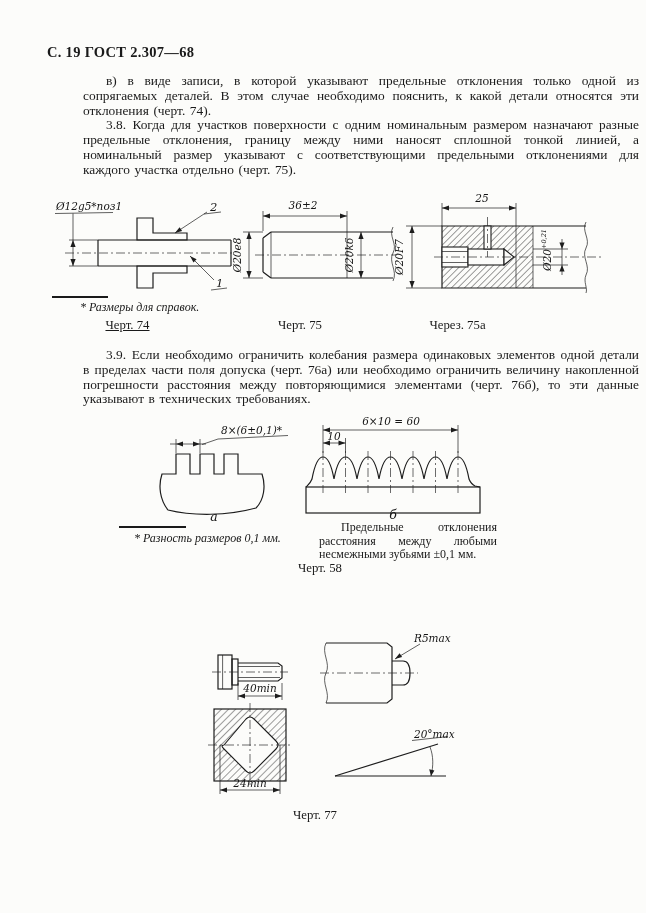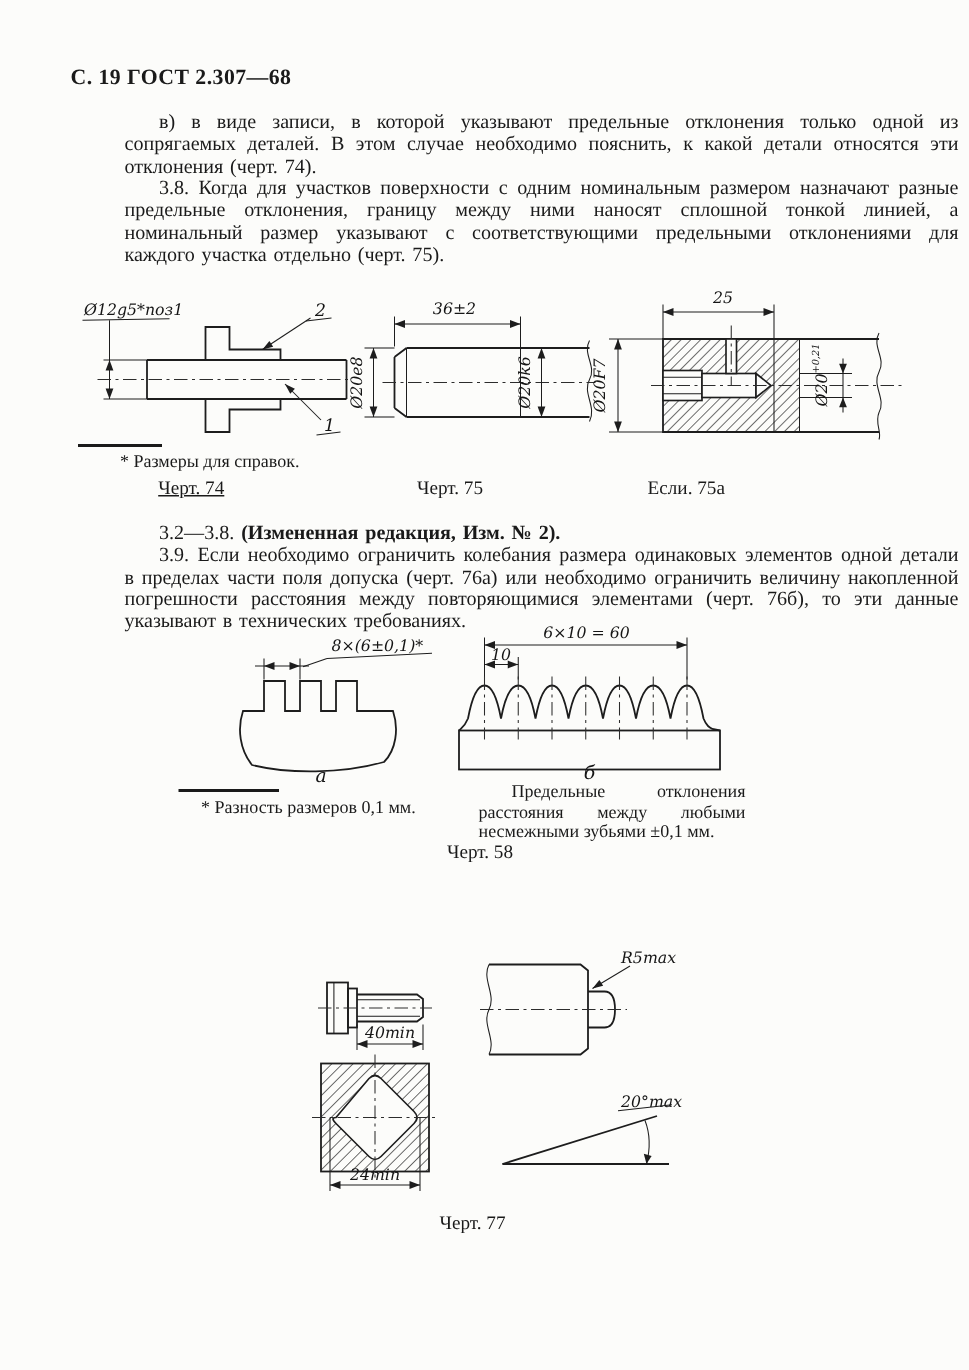--- a/index.html
+++ b/index.html
@@ -2,21 +2,21 @@
 <html><head>
 <meta charset="utf-8">
 <style>
   html,body{margin:0;padding:0;}
   .page{position:relative;width:646px;height:913px;background:#fcfcfa;overflow:hidden;
         font-family:"Liberation Serif",serif;color:#1a1a1a;}
   .hdr{position:absolute;left:47px;top:44px;font-size:14.5px;font-weight:bold;letter-spacing:.3px;}
   .tblock{position:absolute;left:47px;width:556px;margin-left:36px;}
   .tblock p{margin:0;text-align:justify;text-indent:23px;font-size:13.4px;line-height:14.8px;word-spacing:1.2px;}
   .caption{position:absolute;font-size:12.8px;text-align:center;}
-  .fnote{position:absolute;font-size:12px;}
+  .fnote{position:absolute;font-size:12px;font-style:italic;}
   .frule{position:absolute;height:2px;background:#1a1a1a;}
   .noteb{position:absolute;font-size:12px;line-height:13.6px;text-align:justify;text-indent:22px;margin-left:12px;}
   svg{position:absolute;overflow:visible;}
   .s{stroke:#1d1d1d;stroke-width:1.2;fill:none;}
   .thin{stroke:#1d1d1d;stroke-width:0.7;fill:none;}
   .cl{stroke:#2c2c2c;stroke-width:0.7;fill:none;stroke-dasharray:9 3 2 3;}
   .ah{fill:#1d1d1d;stroke:none;}
   .wh{fill:#fcfcfa;stroke:#1d1d1d;stroke-width:1.1;}
   .dt{font:italic 10.5px "DejaVu Serif",serif;fill:#151515;}
   .dts{font:italic 6.5px "DejaVu Serif",serif;fill:#151515;}
@@ -135,27 +135,23 @@
         <text class="dts" x="160" y="62">+0,21</text>
       </g>
     </g>
   </svg>
 
   <div class="frule" style="left:52px;top:296px;width:56px;"></div>
   <div class="fnote" style="left:80px;top:300px;">* Размеры для справок.</div>
 
   <div class="caption" style="left:55px;top:318px;width:145px;text-decoration:underline;">Черт. 74</div>
   <div class="caption" style="left:235px;top:318px;width:130px;">Черт. 75</div>
-  <div class="caption" style="left:390px;top:318px;width:135px;">Если. 75а</div>
+  <div class="caption" style="left:390px;top:318px;width:135px;">Через. 75а</div>
 
   <div class="tblock" style="top:348px;">
-    <p>
-      <span>3.2—3.8.</span>
-      <b>(Измененная редакция, Изм. № 2).</b>
-    </p>
     <p>3.9. Если необходимо ограничить колебания размера одинаковых элементов одной детали в пределах части поля допуска (черт. 76а) или необходимо ограничить величину накопленной погрешности расстояния между повторяющимися элементами (черт. 76б), то эти данные указывают в технических требованиях.</p>
   </div>
 
   <svg style="left:128px;top:424px;" width="168" height="98" viewBox="0 0 168 98">
     <g>
       <text class="dt" x="93" y="10">8×(6±0,1)*</text>
       <line class="thin" x1="90" y1="15" x2="160" y2="11.5"></line>
       <line class="thin" x1="74" y1="20.5" x2="90" y2="15"></line>
       <line class="thin" x1="42" y1="20" x2="78" y2="20"></line>
       <polygon class="ah" points="48,20 55,17.4 55,22.6"></polygon>

